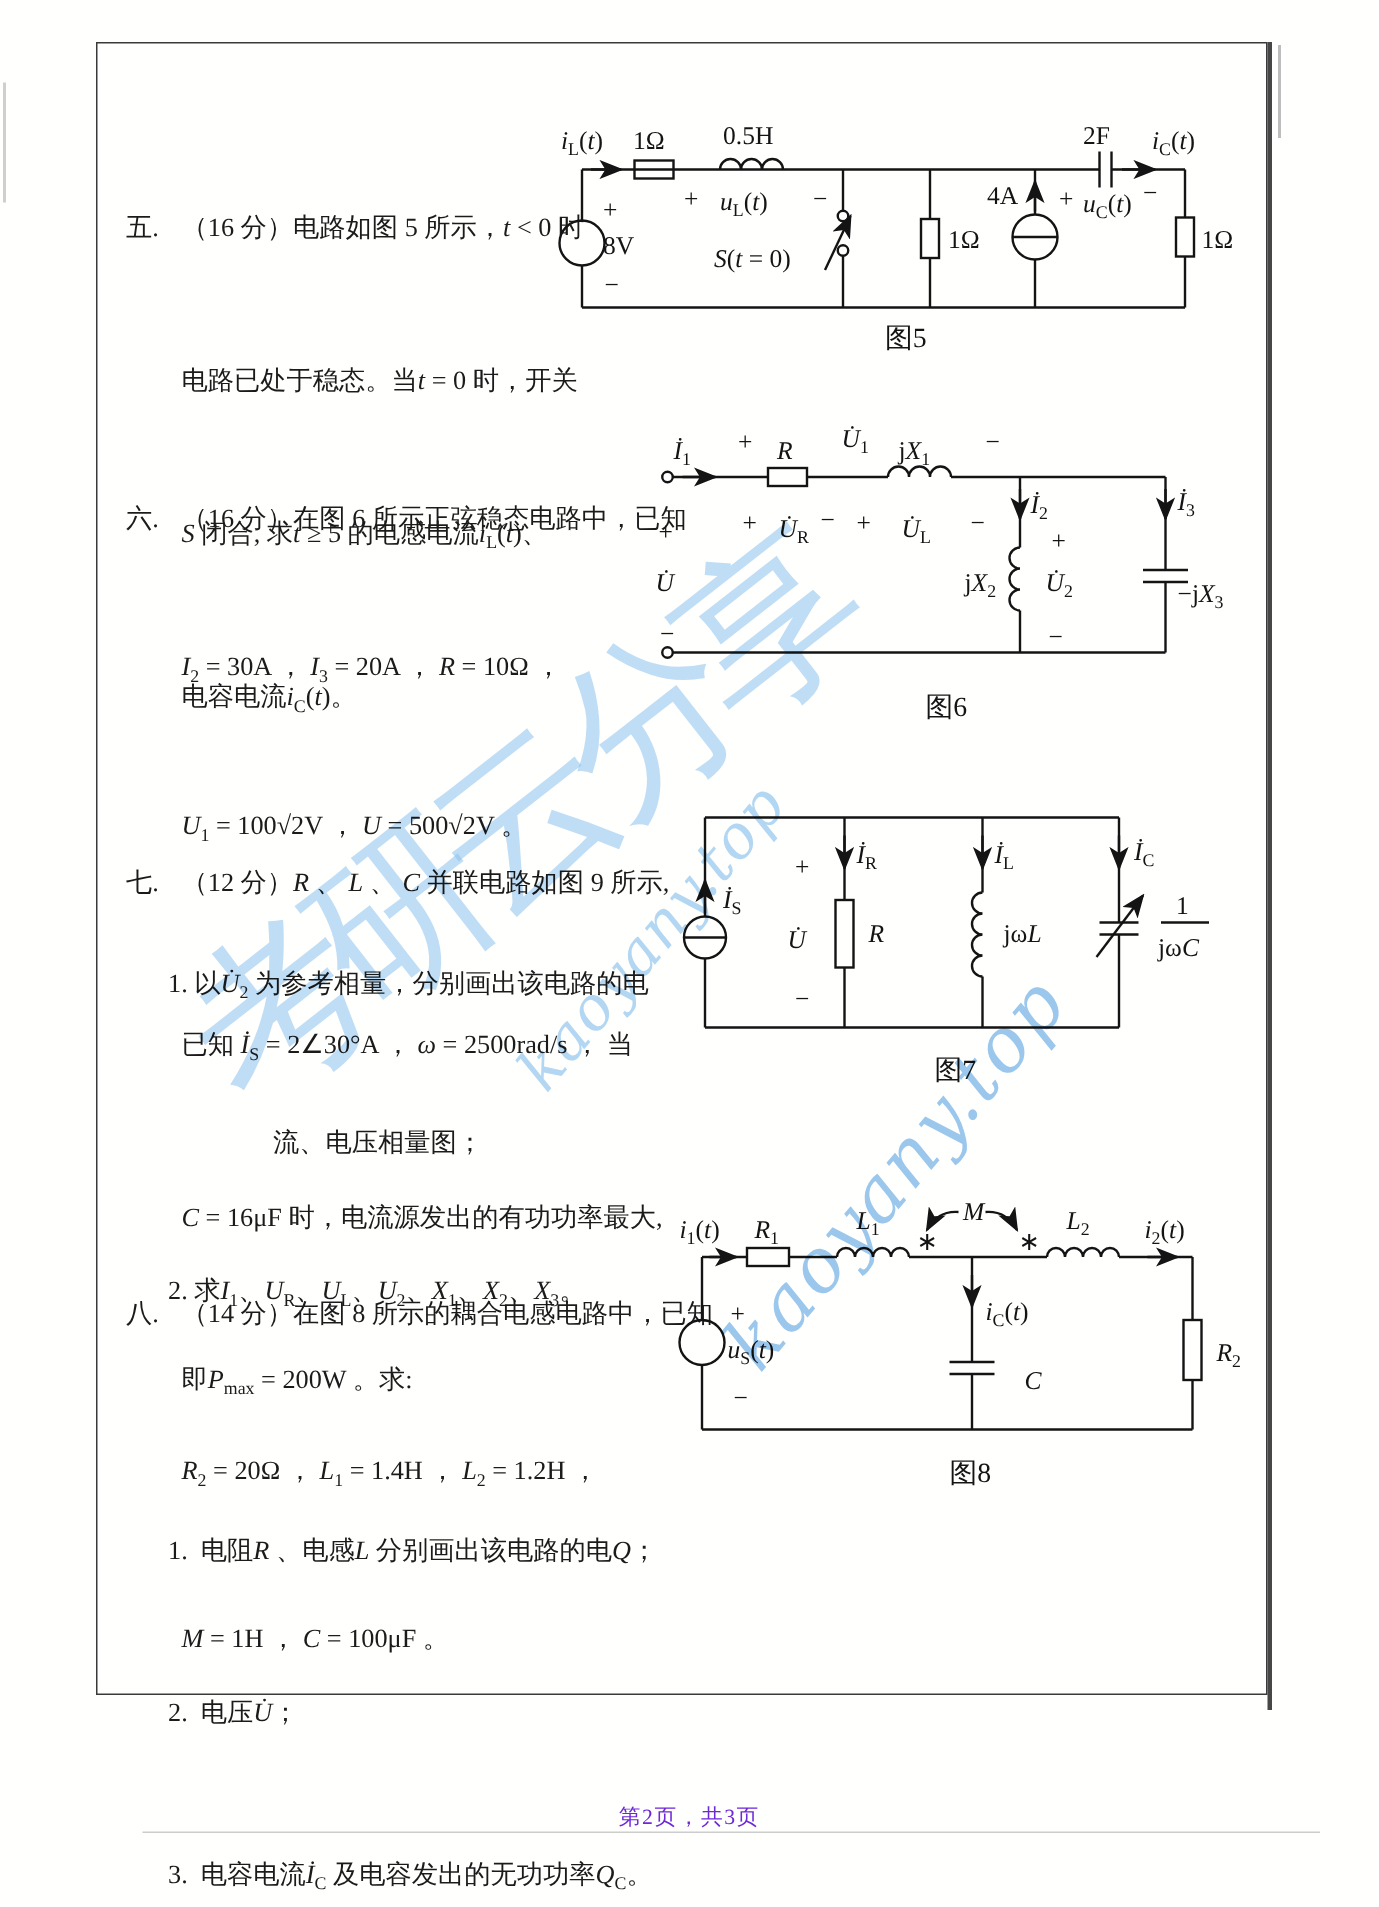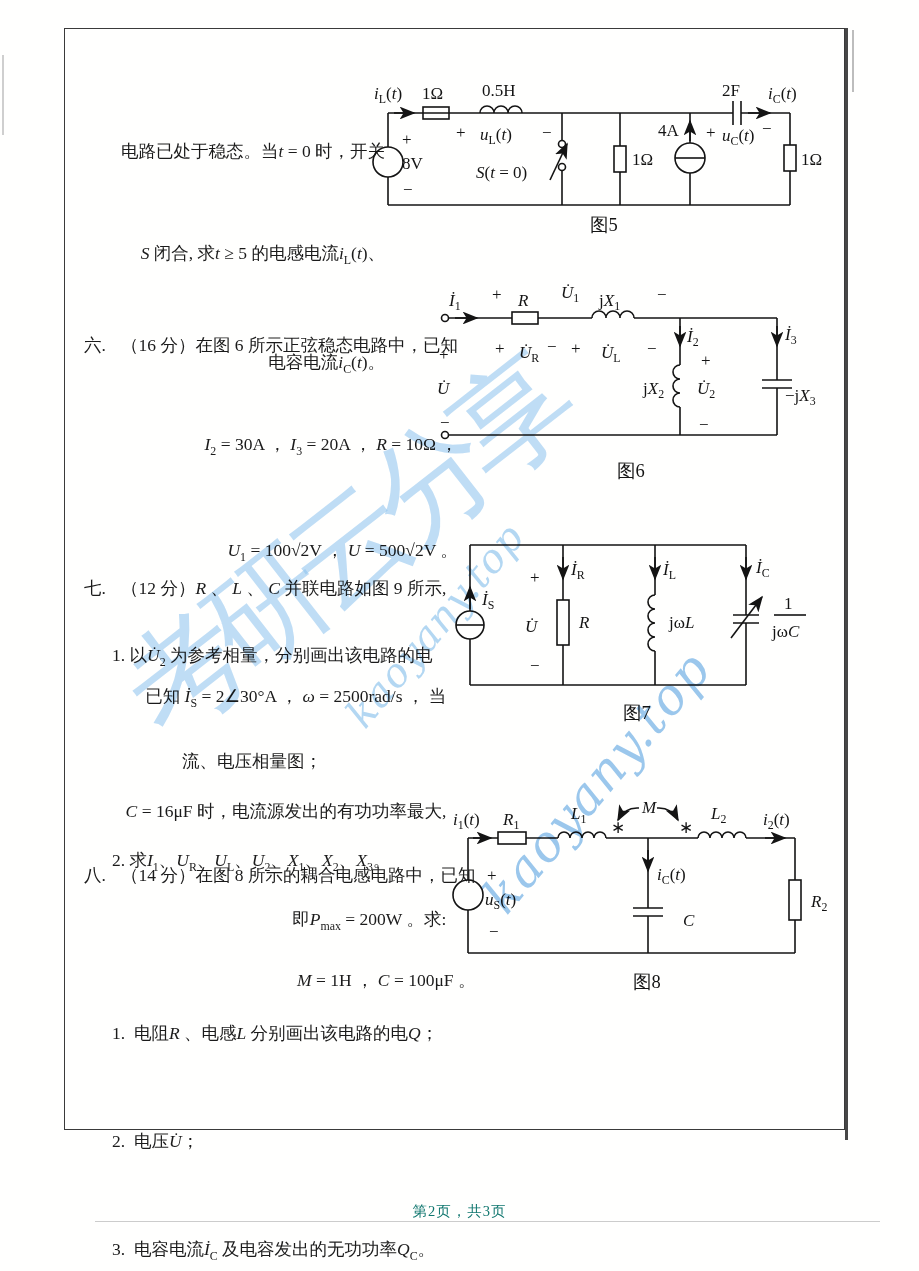--- a/index.html
+++ b/index.html
@@ -7,49 +7,50 @@
         font-family:"Liberation Serif",serif;color:#1b1b1b;}
   .frame{position:absolute;left:64px;top:28px;width:779px;height:1100px;
          border:1.6px solid #3a3a3a;background:transparent;}
   .scan-shadow-r{position:absolute;left:845px;top:28px;width:2.5px;height:1112px;background:#474747;}
   .scan-shadow-r2{position:absolute;left:852px;top:30px;width:1.5px;height:62px;background:#bdbdbd;}
   .scan-edge-l{position:absolute;left:2px;top:55px;width:1.5px;height:80px;background:#cfcfcf;}
   .bottom-rule{position:absolute;left:95px;top:1221px;width:785px;height:1px;background:#cccccc;}
   .q{position:absolute;font-size:17.5px;white-space:pre;}
   .q .ln{}
   .qnum{display:inline-block;width:37px;}
-  .ln.c{margin-left:37px;text-align:right;}
+  .ln.c{margin-left:37px;}
   .ln.i1{margin-left:28px;}
   .ln.i2{margin-left:98px;}
   sub{font-size:68%;}
   .svg-fig{position:absolute;}
   .svg-fig text{font-family:"Liberation Serif",serif;font-size:17px;fill:#141414;}
   .svg-fig text.cap{font-size:18.5px;}
   .footer{position:absolute;left:0;right:0;top:1202px;text-align:center;
-          font-size:14.5px;color:#0f766e;letter-spacing:1px;}
+          font-size:14.5px;color:#6d28d9;letter-spacing:1px;}
   .wm{position:absolute;pointer-events:none;white-space:nowrap;mix-blend-mode:multiply;z-index:5;}
   .wm-cn{left:345px;top:550px;font-size:118px;letter-spacing:-14px;color:rgba(138,193,238,0.55);
          transform:translate(-50%,-50%) rotate(-38deg);font-family:"Liberation Serif",serif;}
   .wm-url-big{left:597px;top:782px;font-size:50px;font-style:italic;color:rgba(116,178,230,0.72);
          transform:translate(-50%,-50%) rotate(-50deg);font-family:"DejaVu Serif",serif;letter-spacing:2px;}
   .wm-url-sm{left:435px;top:625px;font-size:40px;font-style:italic;color:rgba(128,188,235,0.6);
          transform:translate(-50%,-50%) rotate(-50deg);font-family:"DejaVu Serif",serif;letter-spacing:1px;}
 </style>
 </head>
 <body>
 
 <div class="page">
 
   <div class="frame"></div>
   <div class="scan-shadow-r"></div>
   <div class="scan-shadow-r2"></div>
   <div class="scan-edge-l"></div>
   <div class="bottom-rule"></div>
 
   <div class="q" style="left:84px;top:66px;line-height:34px;">
+    <div class="ln f"><span class="qnum"><span>五.</span></span><span><span>（16 分）电路如图 5 所示，</span><span style="font-style: italic;">t</span><span> &lt; 0 时</span></span></div>
     <div class="ln c"><span>电路已处于稳态。当</span><span style="font-style: italic;">t</span><span> = 0 时，开关</span></div>
     <div class="ln c"><span style="font-style: italic;">S</span><span> 闭合, 求</span><span style="font-style: italic;">t</span><span> ≥ 5 的电感电流</span><span style="font-style: italic;">i</span><sub>L</sub><span>(</span><span style="font-style: italic;">t</span><span>)、</span></div>
     <div class="ln c"><span>电容电流</span><span style="font-style: italic;">i</span><sub>C</sub><span>(</span><span style="font-style: italic;">t</span><span>)。</span></div>
   </div>
 
   <div class="q" style="left:84px;top:263px;line-height:33px;">
     <div class="ln f"><span class="qnum"><span>六.</span></span><span><span>（16 分）在图 6 所示正弦稳态电路中，已知</span></span></div>
     <div class="ln c"><span style="font-style: italic;">I</span><sub>2</sub><span> = 30A ， </span><span style="font-style: italic;">I</span><sub>3</sub><span> = 20A ， </span><span style="font-style: italic;">R</span><span> = 10Ω ，</span></div>
     <div class="ln c"><span style="font-style: italic;">U</span><sub>1</sub><span> = 100√2V ， </span><span style="font-style: italic;">U</span><span> = 500√2V 。</span></div>
     <div class="ln i1"><span>1. 以</span><span style="font-style: italic;">U̇</span><sub>2</sub><span> 为参考相量，分别画出该电路的电</span></div>
@@ -62,20 +63,21 @@
     <div class="ln c"><span>已知 </span><span style="font-style: italic;">İ</span><sub>S</sub><span> = 2∠30°A ， </span><span style="font-style: italic;">ω</span><span> = 2500rad/s ， 当</span></div>
     <div class="ln c"><span style="font-style: italic;">C</span><span> = 16μF 时，电流源发出的有功功率最大,</span></div>
     <div class="ln c"><span>即</span><span style="font-style: italic;">P</span><sub>max</sub><span> = 200W 。求:</span></div>
     <div class="ln i1"><span>1.  电阻</span><span style="font-style: italic;">R</span><span> 、电感</span><span style="font-style: italic;">L</span><span> 分别画出该电路的电</span><span style="font-style: italic;">Q</span><span>；</span></div>
     <div class="ln i1"><span>2.  电压</span><span style="font-style: italic;">U̇</span><span>；</span></div>
     <div class="ln i1"><span>3.  电容电流</span><span style="font-style: italic;">İ</span><sub>C</sub><span> 及电容发出的无功功率</span><span style="font-style: italic;">Q</span><sub>C</sub><span>。</span></div>
   </div>
 
   <div class="q" style="left:84px;top:788px;line-height:35px;">
     <div class="ln f"><span class="qnum"><span>八.</span></span><span><span>（14 分）在图 8 所示的耦合电感电路中，已知</span></span></div>
+    <div class="ln c"><span style="font-style: italic;">R</span><sub>2</sub><span> = 20Ω ， </span><span style="font-style: italic;">L</span><sub>1</sub><span> = 1.4H ， </span><span style="font-style: italic;">L</span><sub>2</sub><span> = 1.2H ，</span></div>
     <div class="ln c"><span style="font-style: italic;">M</span><span> = 1H ， </span><span style="font-style: italic;">C</span><span> = 100μF 。</span></div>
     
     
     
   </div>
 
   <svg class="svg-fig" style="left:370px;top:75px;" width="480" height="170" viewBox="0 0 480 170">
     <defs>
       <marker id="ah5" viewBox="0 0 10 8" refX="9" refY="4" markerWidth="10" markerHeight="8" orient="auto">
         <path d="M0,0 L10,4 L0,8 L2.5,4 z" fill="#141414"></path>

